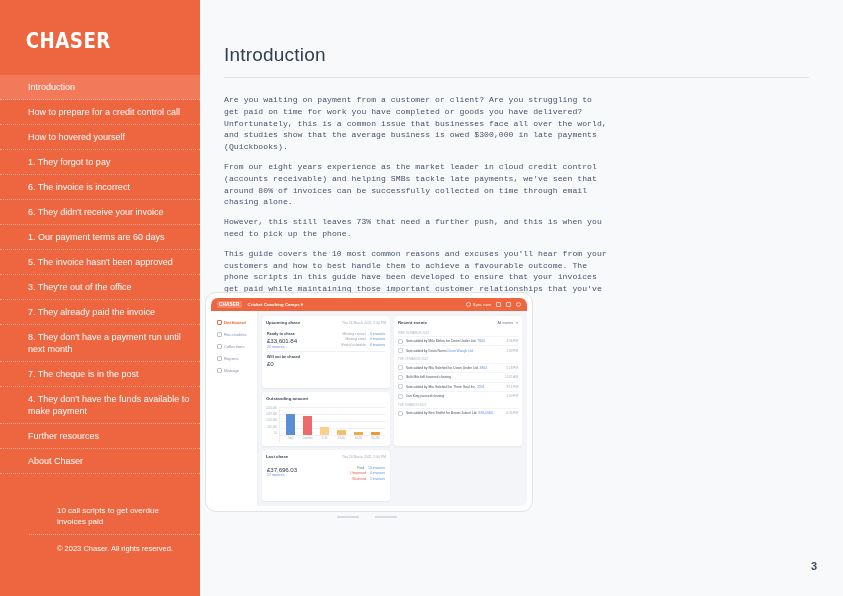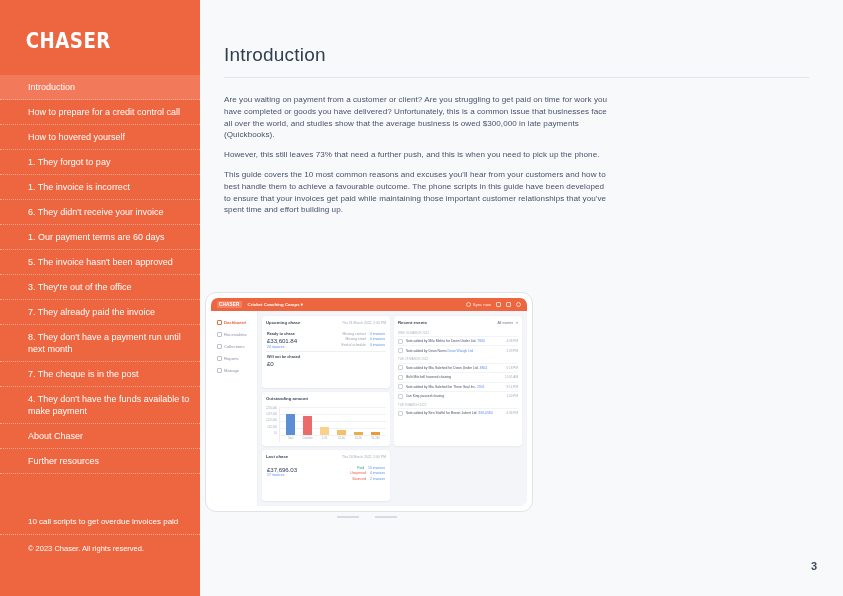--- a/index.html
+++ b/index.html
@@ -65,20 +65,21 @@
   .nav-item.active {
     background: #f2795a;
     border-bottom: 1px dotted rgba(255,255,255,0.45);
   }
 
   #sidebar-footer {
     position: absolute;
     left: 0;
     right: 0;
     bottom: 36px;
+    padding-left: 29px;
   }
 
   .footer-line {
     color: #ffffff;
     font-size: 8px;
     line-height: 11px;
     padding: 6px 14px 6px 28px;
   }
 
   #footer-title {
@@ -113,20 +114,21 @@
     width: 385px;
     margin-top: 16px;
   }
 
   #body-copy p {
     font-size: 8.1px;
     line-height: 11.8px;
     color: #46536a;
     margin-bottom: 8px;
     letter-spacing: 0.05px;
+    font-family: Liberation Mono, monospace;
   }
 
   #page-number {
     position: absolute;
     right: 26px;
     bottom: 24px;
     font-size: 11px;
     font-weight: bold;
     color: #3d4a5c;
   }
@@ -386,21 +388,21 @@
         <div class="nav-item">
           <span>How to prepare for a credit control call</span>
         </div>
         <div class="nav-item">
           <span>How to hovered yourself</span>
         </div>
         <div class="nav-item">
           <span>1. They forgot to pay</span>
         </div>
         <div class="nav-item">
-          <span>1. The invoice is incorrect</span>
+          <span>6. The invoice is incorrect</span>
         </div>
         <div class="nav-item">
           <span>6. They didn't receive your invoice</span>
         </div>
         <div class="nav-item">
           <span>1. Our payment terms are 60 days</span>
         </div>
         <div class="nav-item">
           <span>5. The invoice hasn't been approved</span>
         </div>
@@ -413,39 +415,40 @@
         <div class="nav-item">
           <span>8. They don't have a payment run until next month</span>
         </div>
         <div class="nav-item">
           <span>7. The cheque is in the post</span>
         </div>
         <div class="nav-item">
           <span>4. They don't have the funds available to make payment</span>
         </div>
         <div class="nav-item">
+          <span>Further resources</span>
+        </div>
+        <div class="nav-item">
           <span>About Chaser</span>
-        </div>
-        <div class="nav-item">
-          <span>Further resources</span>
         </div>
       </nav>
 
     <div id="sidebar-footer">
       <div class="footer-line" id="footer-title">10 call scripts to get overdue invoices paid</div>
       <div class="footer-line" id="footer-copy">© 2023 Chaser. All rights reserved.</div>
     </div>
   </aside>
 
   <main id="main">
 
     <h1 id="page-title">Introduction</h1>
 
     <div id="body-copy">
         <p>Are you waiting on payment from a customer or client? Are you struggling to get paid on time for work you have completed or goods you have delivered? Unfortunately, this is a common issue that businesses face all over the world, and studies show that the average business is owed $300,000 in late payments (Quickbooks).</p>
+        <p>From our eight years experience as the market leader in cloud credit control (accounts receivable) and helping SMBs tackle late payments, we've seen that around 80% of invoices can be successfully collected on time through email chasing alone.</p>
         <p>However, this still leaves 73% that need a further push, and this is when you need to pick up the phone.</p>
         <p>This guide covers the 10 most common reasons and excuses you'll hear from your customers and how to best handle them to achieve a favourable outcome. The phone scripts in this guide have been developed to ensure that your invoices get paid while maintaining those important customer relationships that you've spent time and effort building up.</p>
       </div>
 
     <div id="tablet-wrap">
       <div id="tablet-frame">
         <div id="tablet-screen">
 
           <div id="app-topbar">
             <span id="app-logo">CHASER</span>

